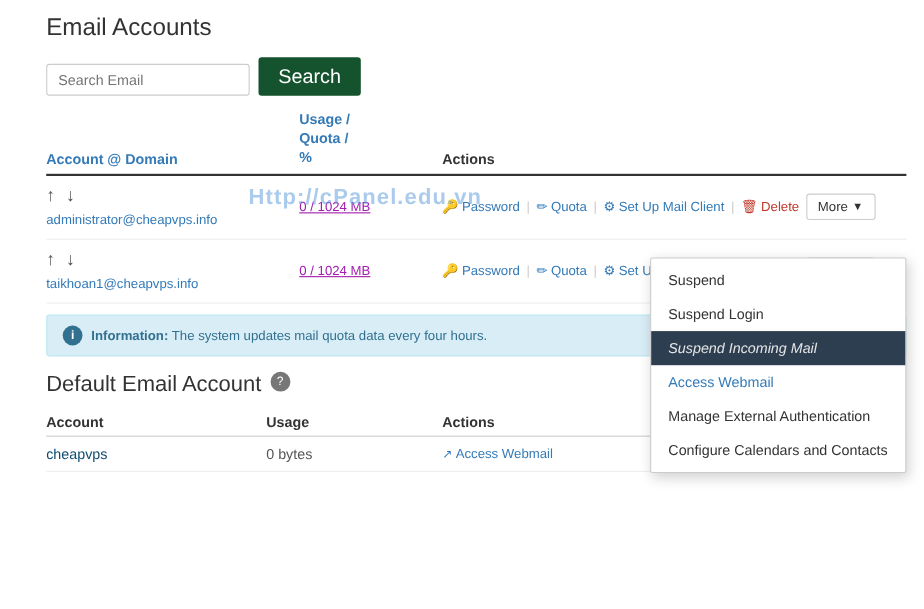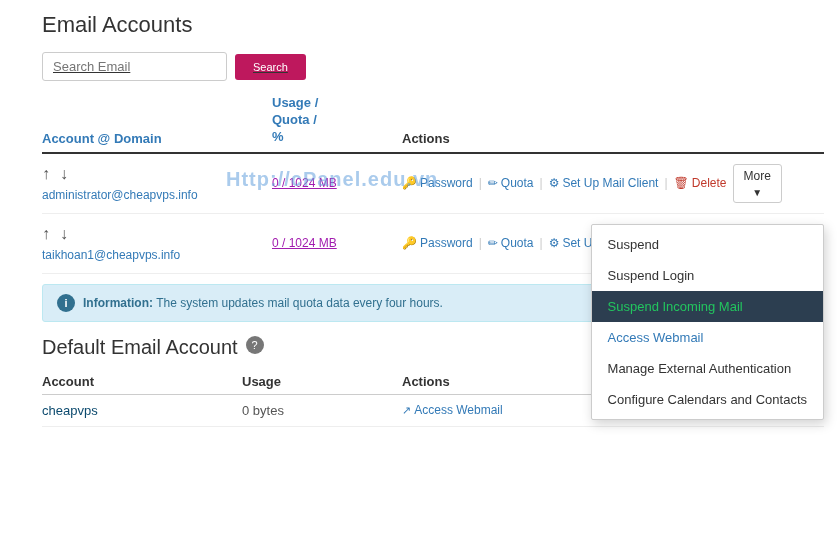--- a/index.html
+++ b/index.html
@@ -19,40 +19,39 @@
       margin-left: 26px;
     }
     .page-title {
       font-size: 22px;
       font-weight: normal;
       color: #333;
       margin-bottom: 14px;
     }
     .search-row {
       display: flex;
-      align-items: center;
+      align-items: flex-end;
       gap: 8px;
       margin-bottom: 10px;
-      text-decoration: underline;
     }
     .search-input {
       border: 1px solid #ccc;
       border-radius: 3px;
       padding: 6px 10px;
       font-size: 13px;
       width: 185px;
       color: #999;
     }
     .search-button {
-      background: #be185d;
+      background: #14532d;
       color: #fff;
       border: none;
       border-radius: 3px;
       padding: 7px 18px;
-      font-size: 11px;
+      font-size: 18px;
       cursor: pointer;
     }
     .table-header {
       display: flex;
       align-items: flex-end;
       padding: 4px 0 6px 0;
       border-bottom: 2px solid #333;
       margin-bottom: 0;
     }
     .col-account {
@@ -135,21 +134,20 @@
       border: 1px solid #ccc;
       background: #fff;
       border-radius: 3px;
       padding: 4px 10px;
       font-size: 12px;
       cursor: pointer;
       display: flex;
       align-items: center;
       gap: 4px;
       color: #333;
-      flex-direction: column;
     }
     .watermark {
       position: absolute;
       top: 168px;
       left: 200px;
       font-size: 20px;
       color: rgba(100,160,220,0.55);
       font-weight: bold;
       pointer-events: none;
       white-space: nowrap;
@@ -234,21 +232,22 @@
       padding: 4px 0;
     }
     .dropdown-item {
       padding: 8px 16px;
       cursor: pointer;
       font-size: 13px;
       color: #333;
     }
     .dropdown-item.active {
       background: #2c3e50;
-      color: #22c55e;
+      color: #e5e5e5;
+      font-style: italic;
     }
     .dropdown-item.link-style {
       color: #337ab7;
     }
     .row2-actions-wrap {
       position: relative;
     }
     .chevron { font-size: 10px; }
     .separator { color: #ccc; font-size: 12px; }
   </style>

